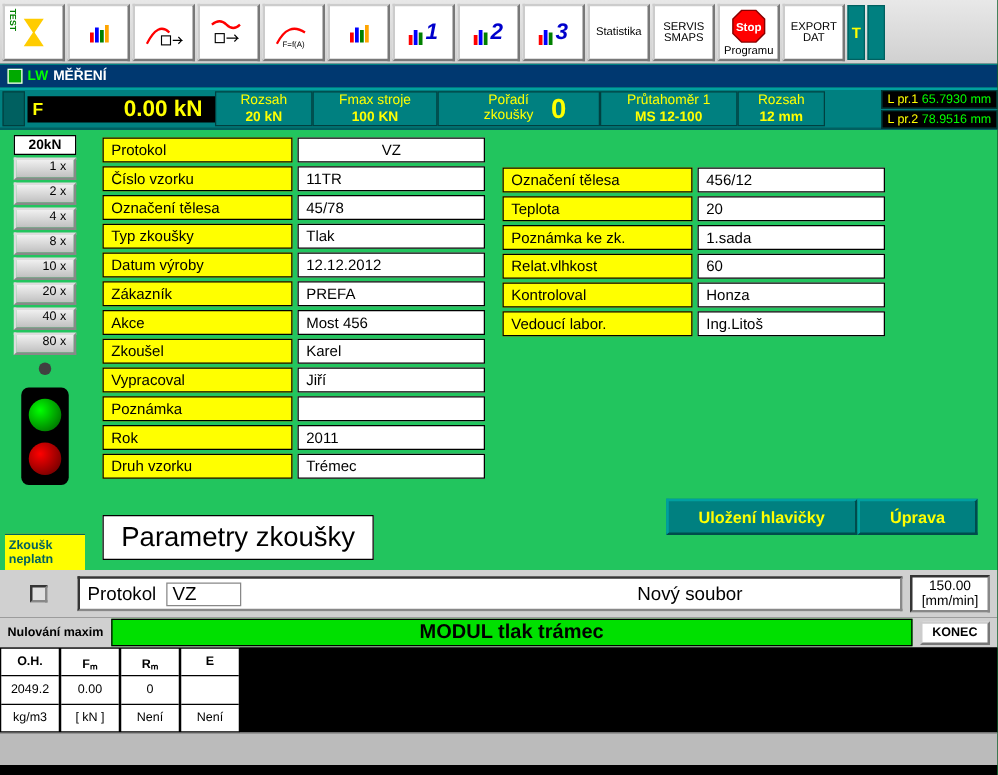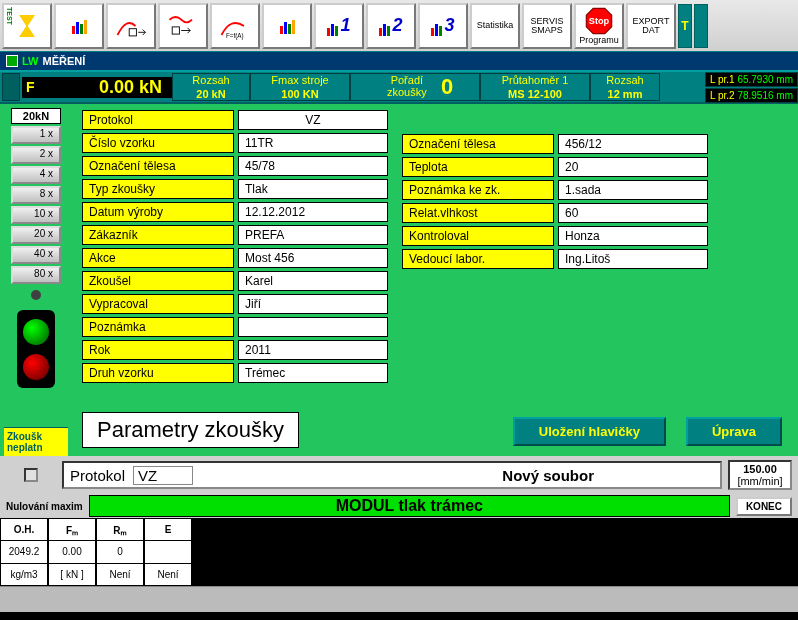--- a/index.html
+++ b/index.html
@@ -35,28 +35,28 @@
 .light.r{background:radial-gradient(circle at 35% 35%,#f00,#500)}
 .dot-ind{width:10px;height:10px;border-radius:50%;background:#404040;margin-top:4px}
 .bottom-left{margin-top:auto;background:#ff0;color:#006060;font-size:10px;font-weight:bold;width:64px;text-align:left;padding:3px;border-top:1px solid #006060}
 .formarea{flex:1;padding:6px 10px;position:relative}
 .cols{display:flex;gap:14px}
 .fcol{display:flex;flex-direction:column;gap:3px}
 .frow{display:flex;gap:4px}
 .flabel{background:#ff0;border:1px solid #000;width:152px;padding:2px 6px;font-size:12px;color:#000}
 .fval{background:#fff;border:1px solid #000;width:150px;padding:2px 6px;font-size:12px;color:#000}
 .big-title{position:absolute;bottom:8px;left:10px;background:#fff;border:1px solid #000;padding:4px 14px;font-size:22px;font-weight:normal;color:#000}
-.btns-row{position:absolute;bottom:10px;right:16px;display:flex;gap:20px}
+.btns-row{position:absolute;bottom:28px;right:16px;display:flex;}
 .ybtn{background:#008080;color:#ff0;border:2px outset #00a0a0;padding:5px 24px;font-size:13px;font-weight:bold;cursor:pointer}
 .lower{background:#d0d0d0;height:38px;display:flex;align-items:center;padding:2px 6px;gap:6px}
 .lower .sq{width:14px;height:14px;border:2px inset #888;background:#e0e0e0}
 .proto-box{background:#fff;border:2px inset #888;padding:2px 6px;display:flex;align-items:center;gap:8px;font-size:15px;flex:1;height:28px}
 .proto-box .pl{font-weight:normal}
 .proto-box .pv{font-weight:normal;border:1px solid #888;padding:0 4px;min-width:60px}
-.proto-box .ns{font-weight:bold;margin-left:auto;margin-right:120px}
+.proto-box .ns{font-weight:normal;margin-left:auto;margin-right:120px}
 .speed-box{background:#fff;border:2px inset #888;width:64px;text-align:center;font-size:11px;padding:1px;line-height:1.1}
 .greenbar{display:flex;align-items:center;height:24px;background:#d0d0d0;padding:0 6px;gap:6px}
 .nulmax{font-size:10px;font-weight:bold}
 .gb-inner{flex:1;background:#00e000;text-align:center;font-size:16px;font-weight:bold;color:#000;height:22px;display:flex;align-items:center;justify-content:center;border:1px solid #000}
 .konec{background:#fff;border:2px outset #ccc;padding:2px 8px;font-size:10px;font-weight:bold;cursor:pointer}
 .datastrip{background:#000;height:68px;display:flex}
 .dcell{background:#fff;border:1px solid #000;width:48px;display:flex;flex-direction:column;font-size:10px}
 .dcell div{border-bottom:1px solid #000;text-align:center;padding:2px 0;flex:1;display:flex;align-items:center;justify-content:center}
 .dcell div:last-child{border-bottom:none}
 .dh{font-weight:bold}
@@ -308,21 +308,21 @@
 <div class="lower">
   <div style="display:flex;flex-direction:column;align-items:center;width:50px">
     <div class="sq"></div>
   </div>
   <div class="proto-box">
     <span class="pl">Protokol</span>
     <span class="pv">VZ</span>
     <span class="ns">Nový soubor</span>
   </div>
   <div class="speed-box">
-    <div style="font-weight:bold">150.00</div>
+    <div style="font-weight:normal">150.00</div>
     <div>[mm/min]</div>
   </div>
 </div>
 
 <div class="greenbar">
   <span class="nulmax">Nulování maxim</span>
   <div class="gb-inner">MODUL tlak trámec</div>
   <button class="konec">KONEC</button>
 </div>
 

